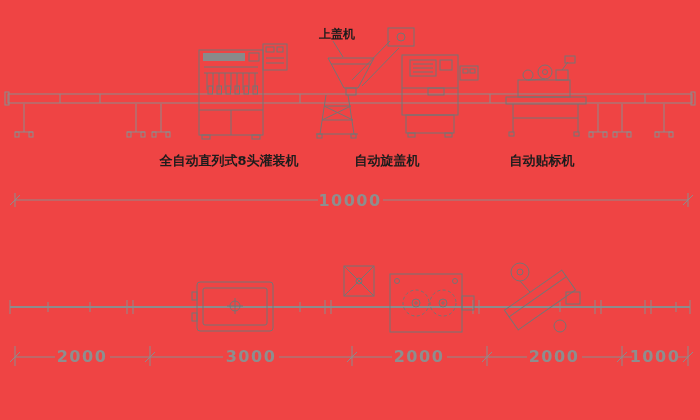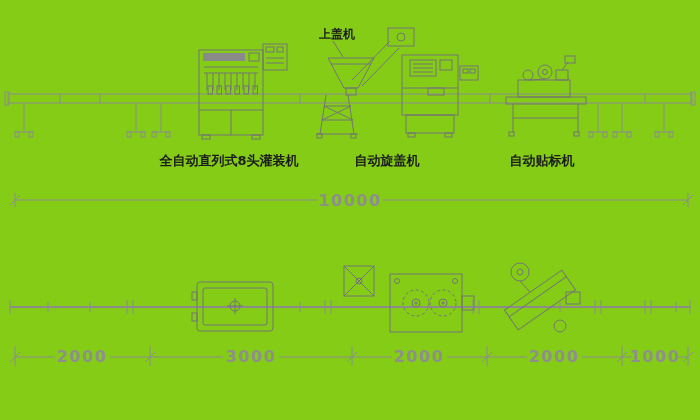--- a/index.html
+++ b/index.html
@@ -1,16 +1,16 @@
 <!DOCTYPE html>
 <html><head>
 <meta charset="utf-8">
 <style>
   html, body { margin: 0; padding: 0; background: #ffffff; }
-  .stage { width: 700px; height: 420px; position: relative; background: #84cc16; overflow: hidden; text-decoration: underline; }
+  .stage { width: 700px; height: 420px; position: relative; background: #ef4444; overflow: hidden; text-decoration: underline; }
   svg text {
     font-family: "DejaVu Sans", "Liberation Sans", sans-serif;
   }
   .machine-label { font-size: 13px; font-weight: bold; fill: #1c1c1c; }
   .small-label   { font-size: 12px; font-weight: bold; fill: #1c1c1c; }
   .dim-text      { font-size: 16px; font-weight: bold; fill: #8e8e8e; letter-spacing: 1.5px; }
 </style>
 </head>
 <body>
 

